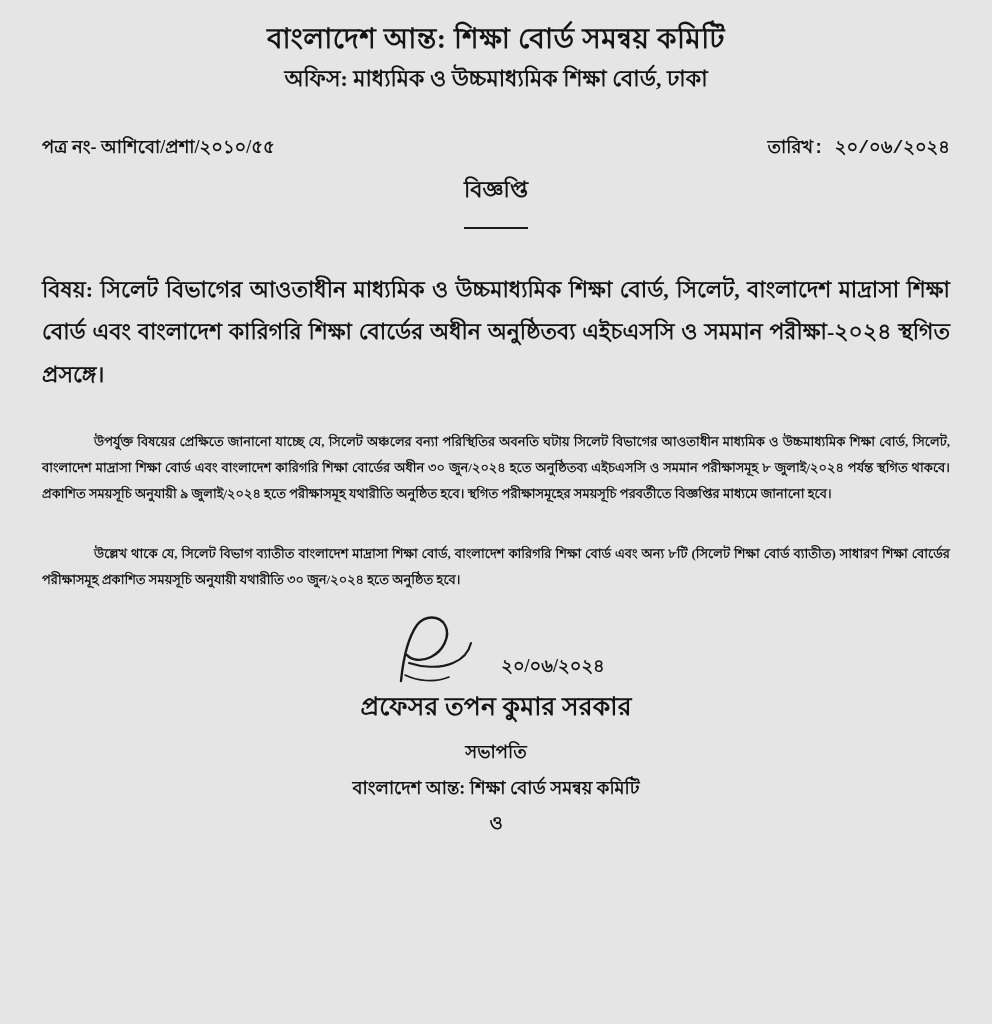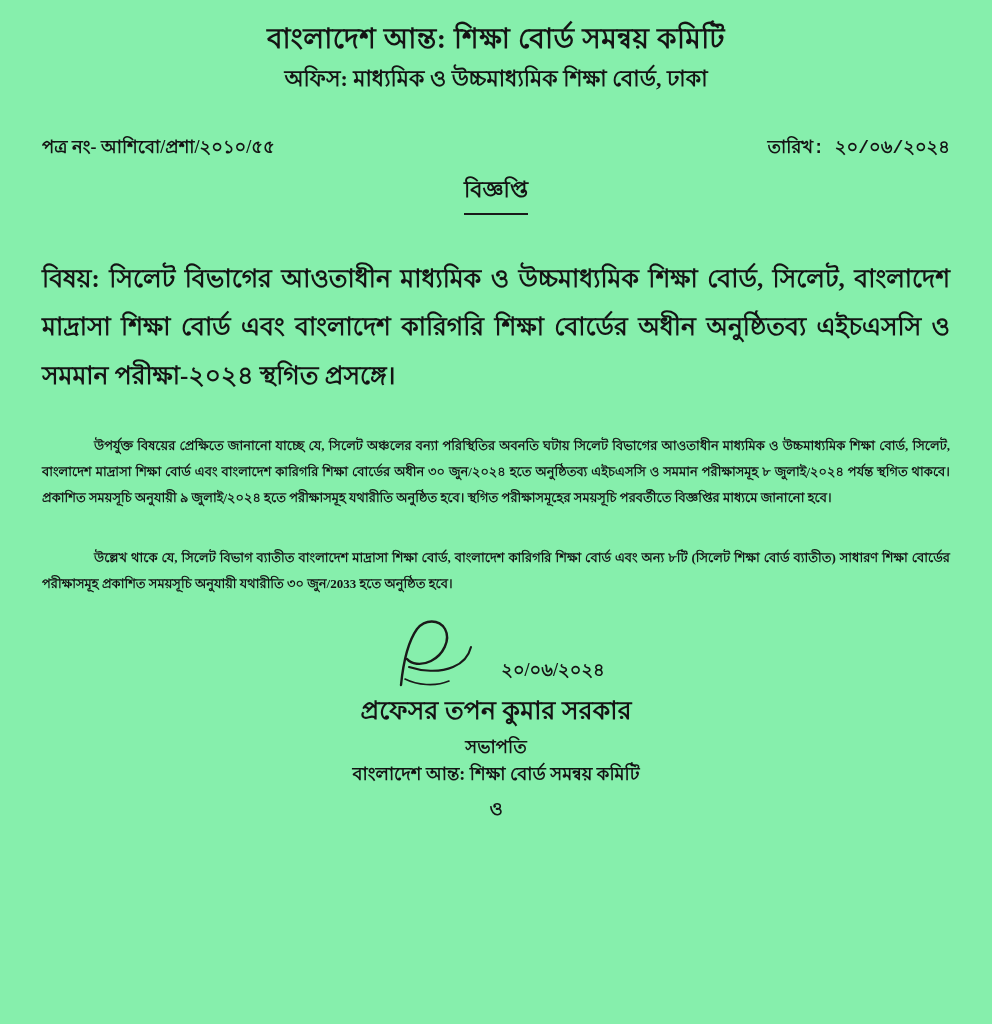--- a/index.html
+++ b/index.html
@@ -13,21 +13,21 @@
     font-family: "Liberation Serif", "DejaVu Serif", serif;
     color: #141414;
     overflow: hidden;
   }
   .page {
     position: relative;
     width: 992px;
     height: 1024px;
     box-sizing: border-box;
     padding: 14px 42px 10px 42px;
-    background: #86efac;
+    background: #e5e5e5;
   }
 
   
   .header {
     text-align: center;
   }
   .org-title {
     font-size: 28px;
     font-weight: 700;
     letter-spacing: 0.5px;
@@ -58,27 +58,27 @@
   .notice-heading {
     text-align: center;
     font-size: 22px;
     font-weight: 700;
     margin-top: 8px;
     margin-bottom: 4px;
   }
   .notice-heading span {
     display: inline-block;
     border-bottom: 2px solid #1a1a1a;
-    padding-bottom: 4px;
+    padding-bottom: 18px;
   }
 
   
   .subject {
     margin-top: 40px;
-    font-size: 25px;
+    font-size: 22px;
     line-height: 1.95;
     text-align: justify;
     text-justify: inter-word;
     font-weight: 600;
   }
 
   
   .body-para {
     margin-top: 32px;
     font-size: 13px;
@@ -117,20 +117,21 @@
   }
   .sign-name {
     font-size: 25px;
     font-weight: 700;
     margin-top: -2px;
     letter-spacing: 0.2px;
   }
   .sign-line {
     font-size: 18px;
     font-weight: 600;
+    margin-top: 9px;
     line-height: 1.5;
   }
   .sign-line.small-amp {
     margin-top: 8px;
   }
 </style>
 </head>
 <body>
 
 <div class="page">
@@ -146,21 +147,21 @@
   </div>
 
   <div class="notice-heading">
     <span>বিজ্ঞপ্তি</span>
   </div>
 
   <div class="subject">বিষয়: সিলেট বিভাগের আওতাধীন মাধ্যমিক ও উচ্চমাধ্যমিক শিক্ষা বোর্ড, সিলেট, বাংলাদেশ মাদ্রাসা শিক্ষা বোর্ড এবং বাংলাদেশ কারিগরি শিক্ষা বোর্ডের অধীন অনুষ্ঠিতব্য এইচএসসি ও সমমান পরীক্ষা-২০২৪ স্থগিত প্রসঙ্গে।</div>
 
   <div class="body-para">উপর্যুক্ত বিষয়ের প্রেক্ষিতে জানানো যাচ্ছে যে, সিলেট অঞ্চলের বন্যা পরিস্থিতির অবনতি ঘটায় সিলেট বিভাগের আওতাধীন মাধ্যমিক ও উচ্চমাধ্যমিক শিক্ষা বোর্ড, সিলেট, বাংলাদেশ মাদ্রাসা শিক্ষা বোর্ড এবং বাংলাদেশ কারিগরি শিক্ষা বোর্ডের অধীন ৩০ জুন/২০২৪ হতে অনুষ্ঠিতব্য এইচএসসি ও সমমান পরীক্ষাসমূহ ৮ জুলাই/২০২৪ পর্যন্ত স্থগিত থাকবে। প্রকাশিত সময়সূচি অনুযায়ী ৯ জুলাই/২০২৪ হতে পরীক্ষাসমূহ যথারীতি অনুষ্ঠিত হবে। স্থগিত পরীক্ষাসমূহের সময়সূচি পরবর্তীতে বিজ্ঞপ্তির মাধ্যমে জানানো হবে।</div>
 
-  <div class="body-para second">উল্লেখ থাকে যে, সিলেট বিভাগ ব্যাতীত বাংলাদেশ মাদ্রাসা শিক্ষা বোর্ড, বাংলাদেশ কারিগরি শিক্ষা বোর্ড এবং অন্য ৮টি (সিলেট শিক্ষা বোর্ড ব্যাতীত) সাধারণ শিক্ষা বোর্ডের পরীক্ষাসমূহ প্রকাশিত সময়সূচি অনুযায়ী যথারীতি ৩০ জুন/2033 হতে অনুষ্ঠিত হবে।</div>
+  <div class="body-para second">উল্লেখ থাকে যে, সিলেট বিভাগ ব্যাতীত বাংলাদেশ মাদ্রাসা শিক্ষা বোর্ড, বাংলাদেশ কারিগরি শিক্ষা বোর্ড এবং অন্য ৮টি (সিলেট শিক্ষা বোর্ড ব্যাতীত) সাধারণ শিক্ষা বোর্ডের পরীক্ষাসমূহ প্রকাশিত সময়সূচি অনুযায়ী যথারীতি ৩০ জুন/২০২৪ হতে অনুষ্ঠিত হবে।</div>
 
   <div class="sign-block">
 
     <div class="sign-row">
       <div class="signature-mark">
         <svg width="96" height="78" viewBox="0 0 96 78" aria-hidden="true">
           <path d="M14 70 C16 50 20 28 30 14 C38 4 52 4 58 14 C64 25 56 40 44 46 C34 51 24 49 20 44" fill="none" stroke="#1a1a1a" stroke-width="2.4" stroke-linecap="round"></path>
           <path d="M22 52 C34 56 52 58 66 52 C76 48 82 40 84 32" fill="none" stroke="#1a1a1a" stroke-width="2.1" stroke-linecap="round"></path>
           <path d="M18 64 C30 70 48 72 62 66" fill="none" stroke="#1a1a1a" stroke-width="1.6" stroke-linecap="round"></path>
         </svg>

